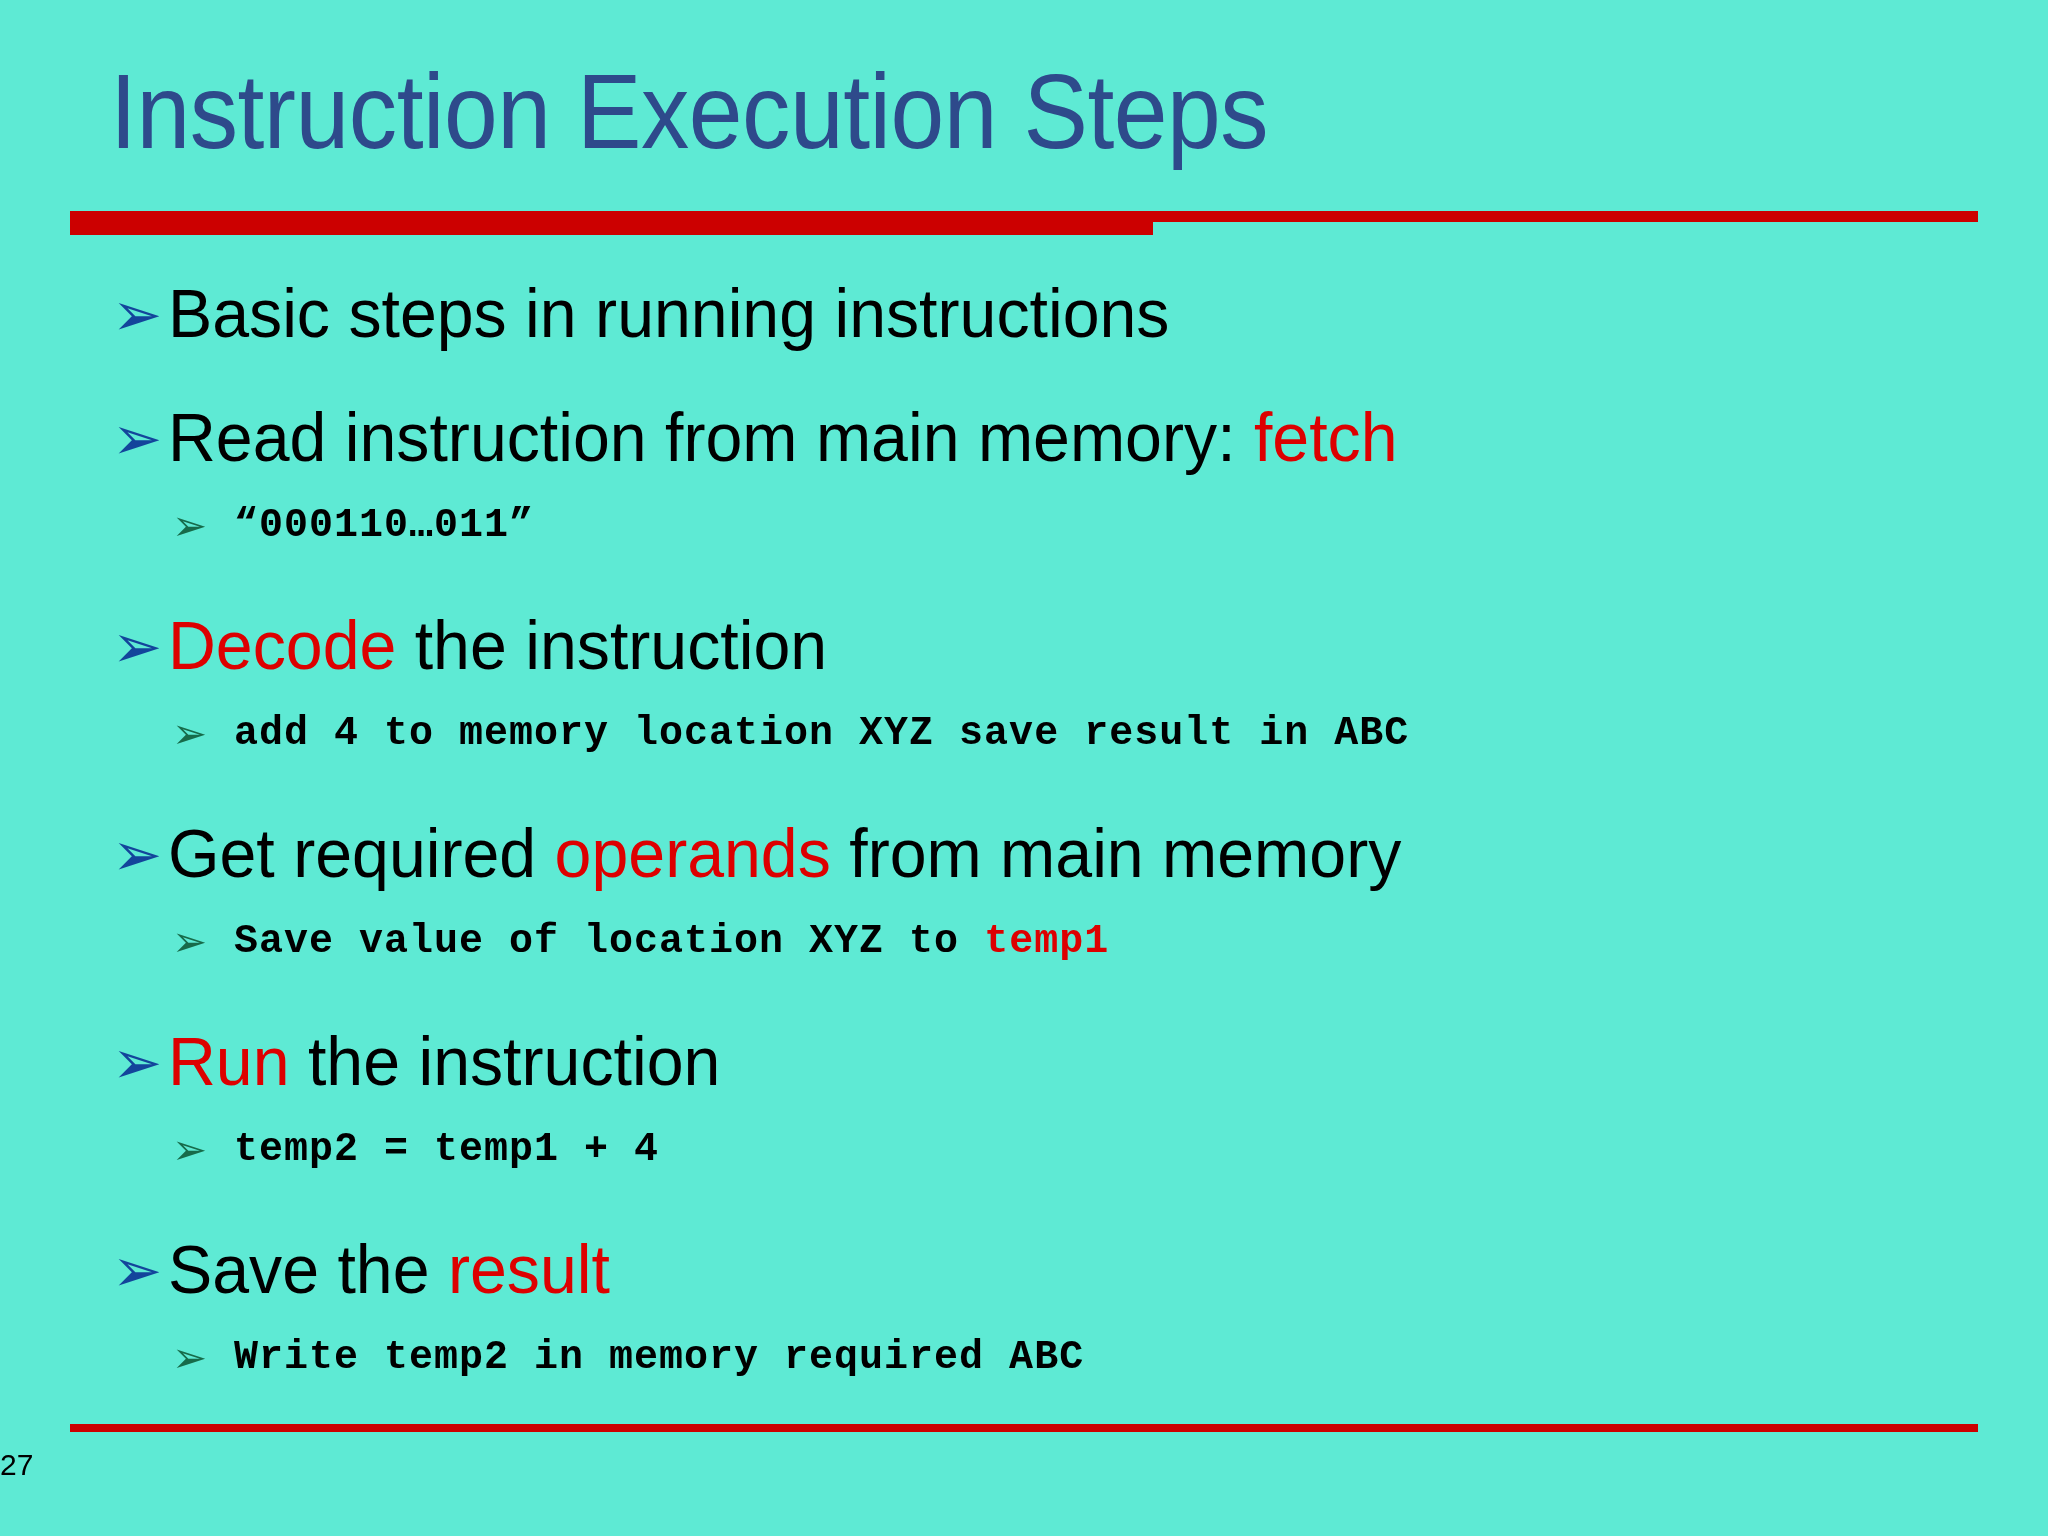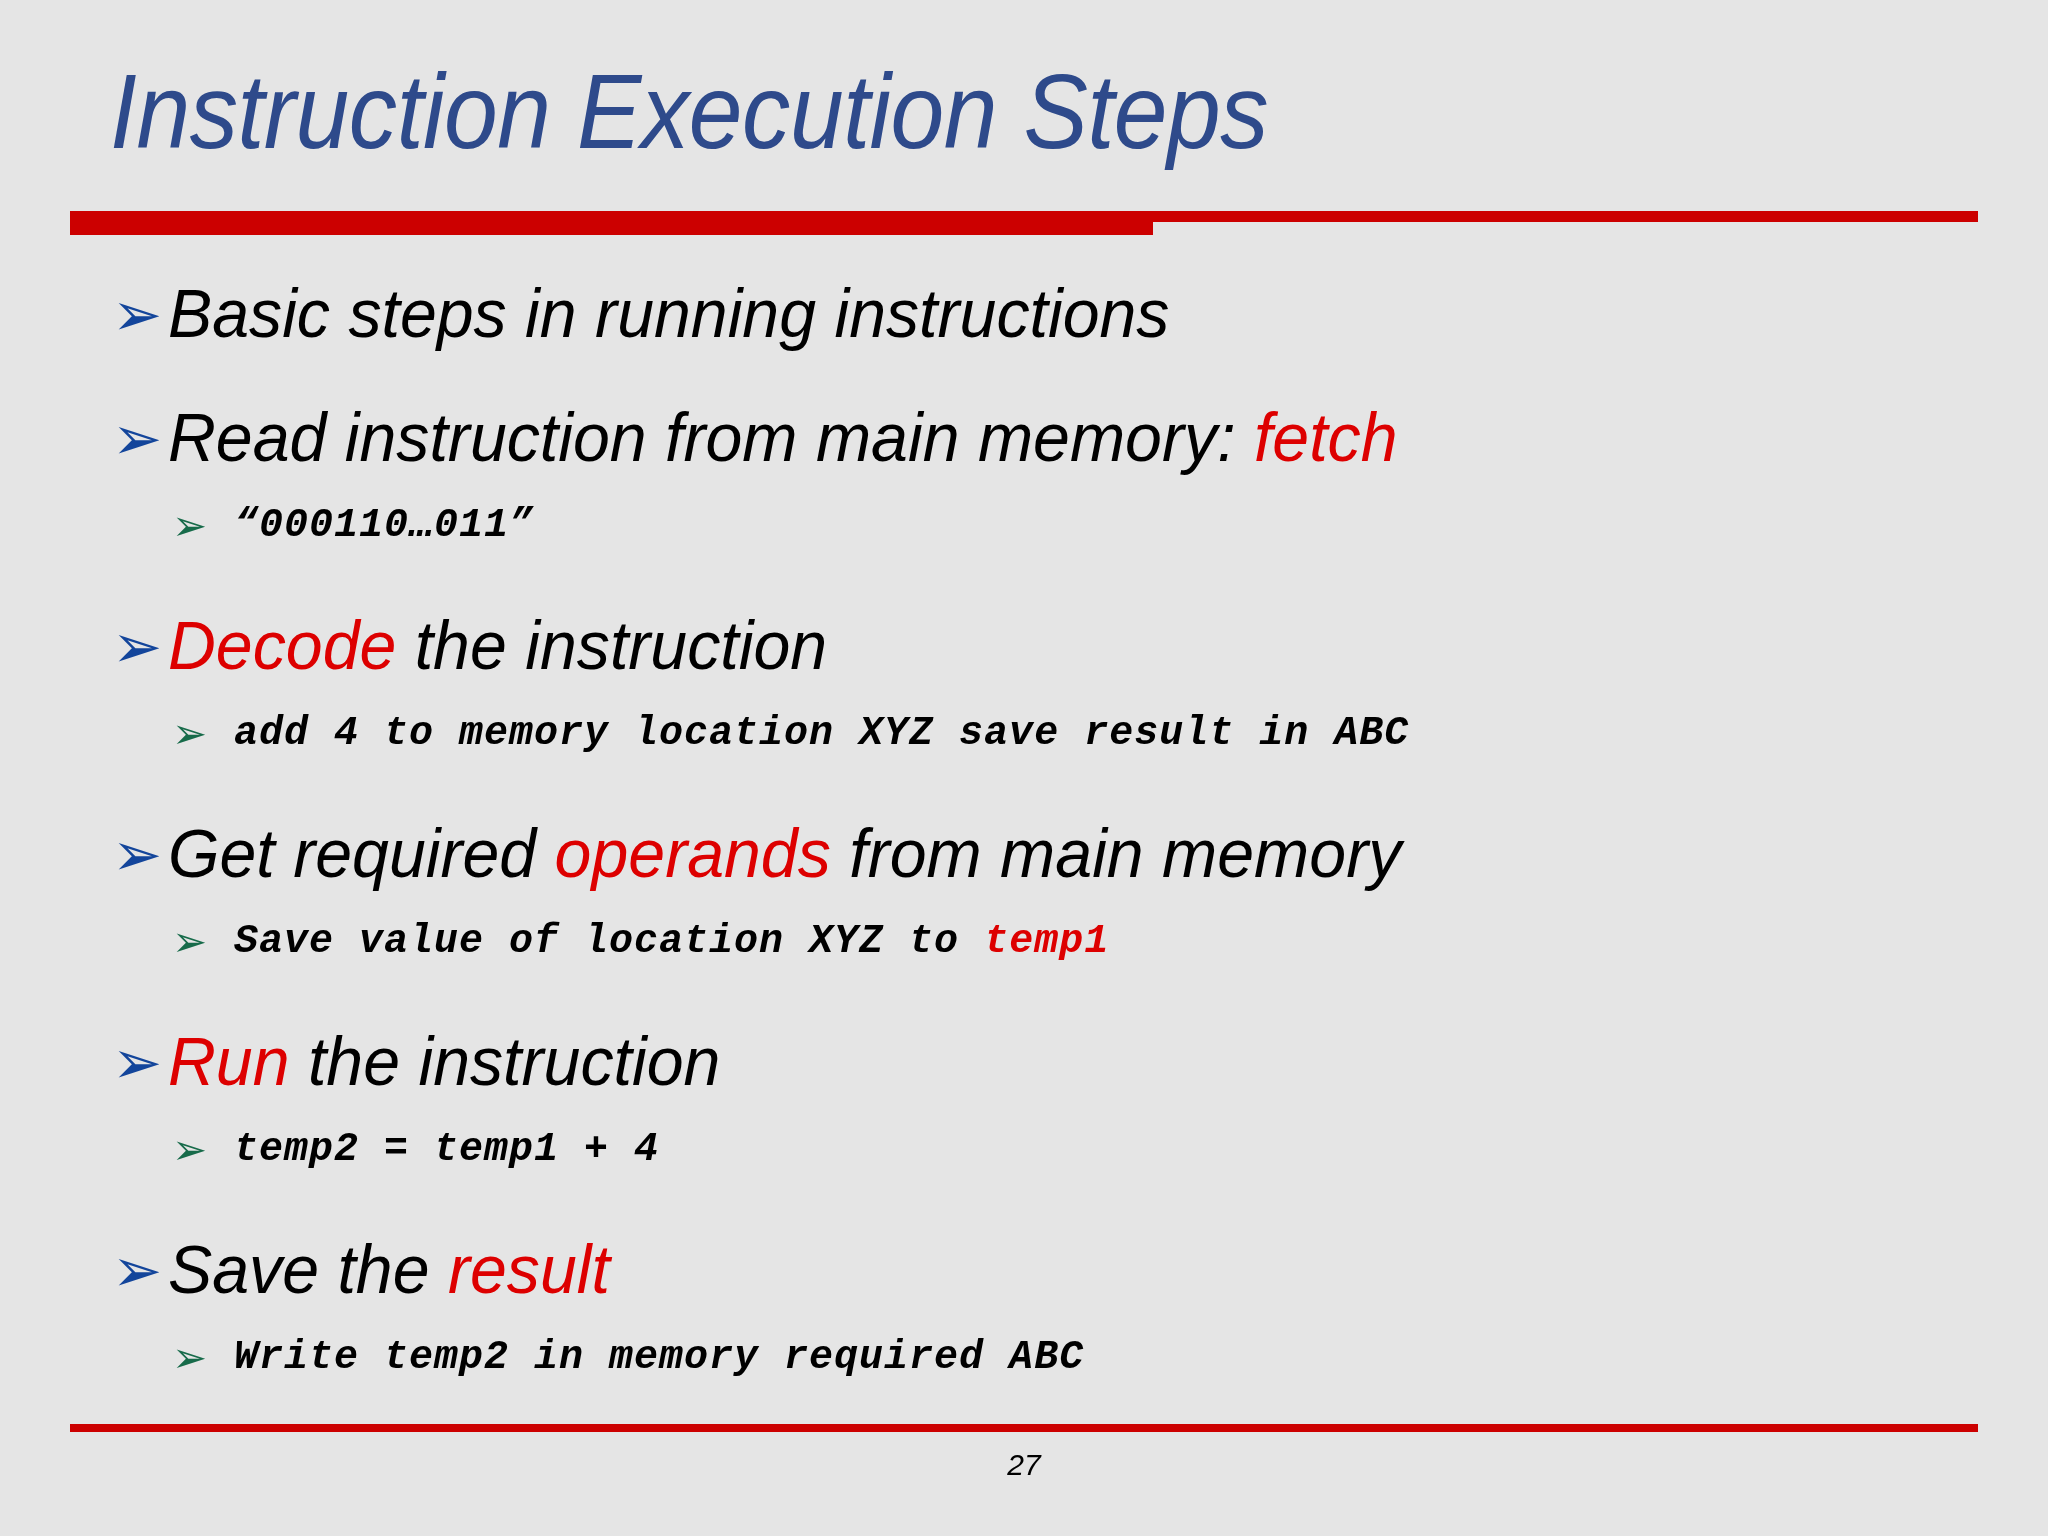--- a/index.html
+++ b/index.html
@@ -11,22 +11,21 @@
     width: 2048px;
     height: 1536px;
     overflow: hidden;
     font-family: "Liberation Sans", sans-serif;
   }
 
   .slide {
     position: relative;
     width: 2048px;
     height: 1536px;
-    background: #e5e5e5;
-    font-style: italic;
+    background: #5eead4;
   }
 
   
   .title-area {
     position: absolute;
     left: 110px;
     top: 52px;
     width: 1880px;
     height: 130px;
   }
@@ -128,21 +127,21 @@
     top: 1424px;
     width: 1908px;
     height: 8px;
     background: #CC0000;
   }
   .page-num {
     position: absolute;
     left: 0;
     top: 1448px;
     width: 2048px;
-    text-align: center;
+    text-align: left;
     font-size: 30px;
     color: #000000;
     font-family: "Liberation Sans", sans-serif;
   }
 </style>
 </head>
 <body>
 
 <div class="slide">
 

